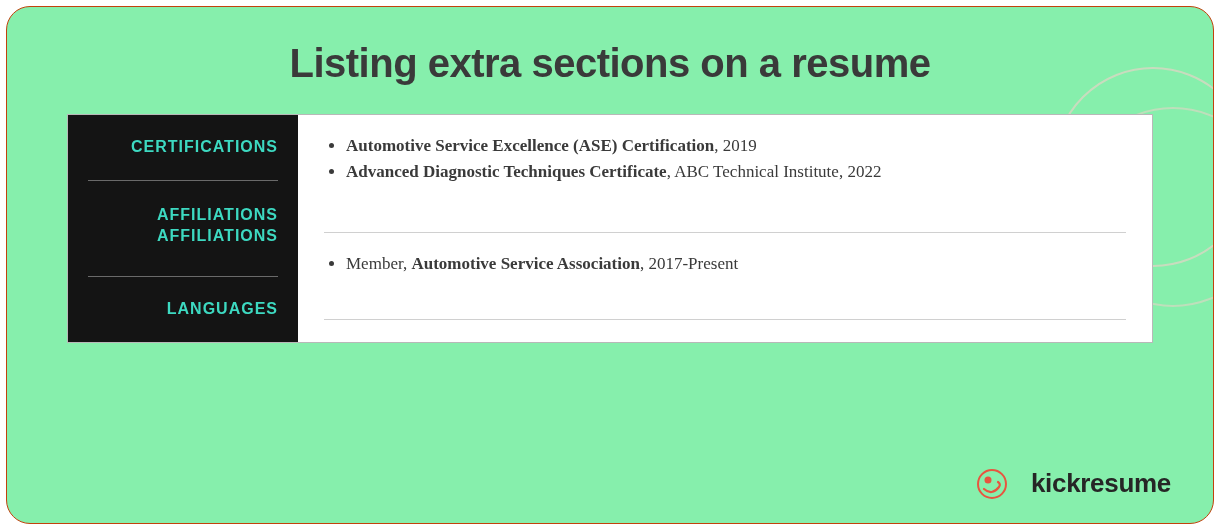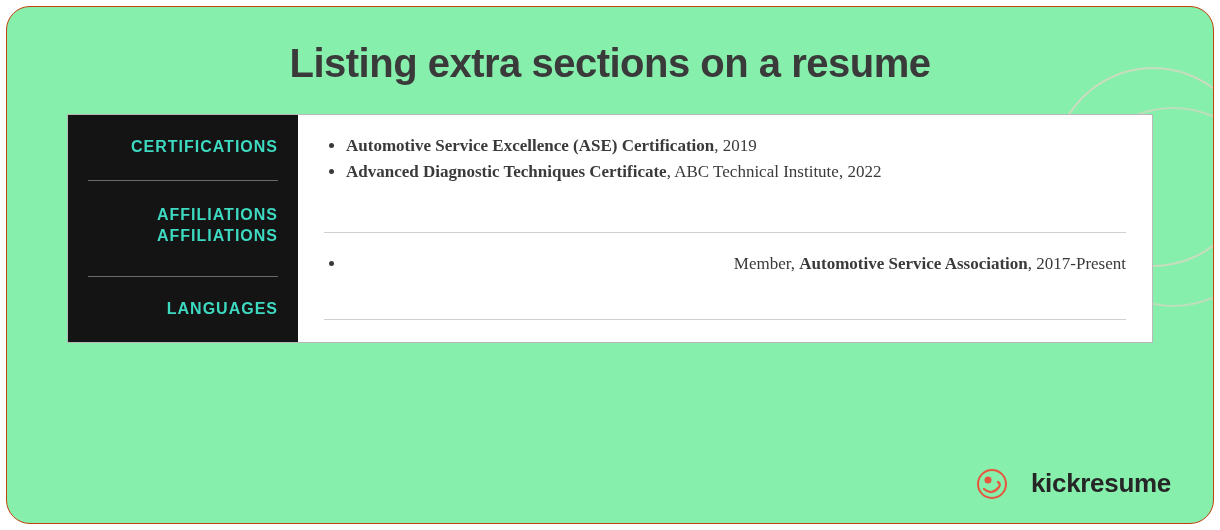--- a/index.html
+++ b/index.html
@@ -131,21 +131,21 @@
     </div>
 
     <div class="content">
       <div class="c-section" style="padding-bottom:46px;">
         <ul>
           <li><b>Automotive Service Excellence (ASE) Certification</b><span>, 2019</span></li>
           <li><b>Advanced Diagnostic Techniques Certificate</b><span>, ABC Technical Institute, 2022</span></li>
         </ul>
       </div>
       <div class="c-divider"></div>
-      <div class="c-section" style="padding-bottom:42px;text-align:right;">
+      <div class="c-section" style="padding-bottom:42px;">
         <ul>
           <li><span>Member, </span><b>Automotive Service Association</b><span>, 2017-Present</span></li>
         </ul>
       </div>
       <div class="c-divider"></div>
     </div>
   </div>
 
   <div class="brand">
     <svg width="30" height="30" viewBox="0 0 30 30">

